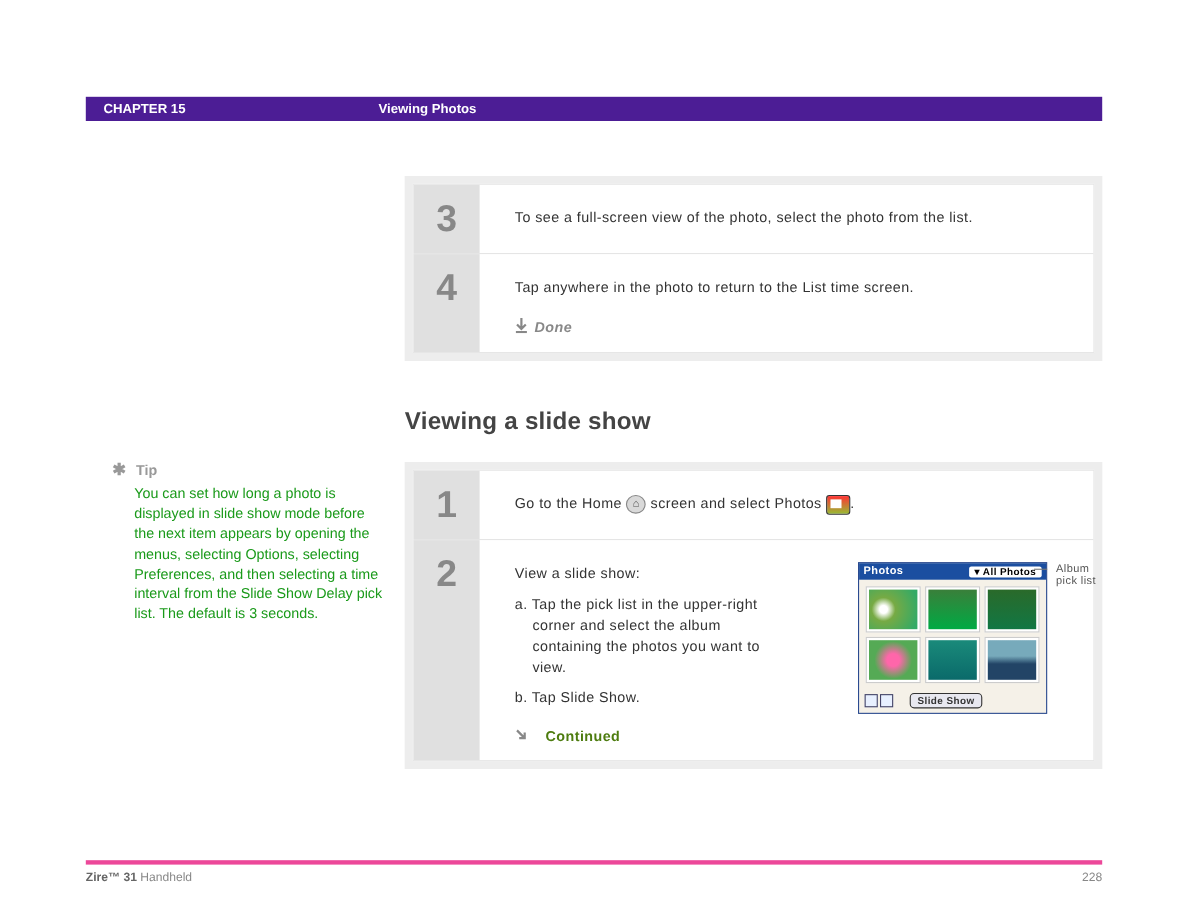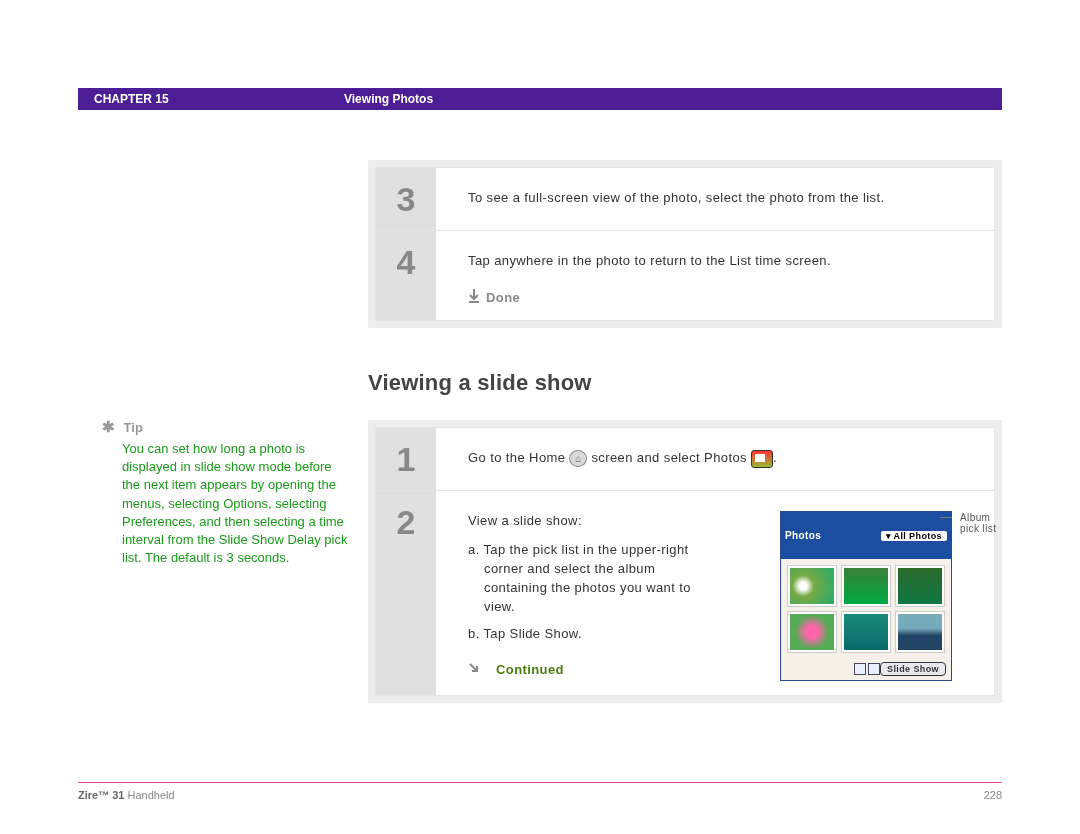--- a/index.html
+++ b/index.html
@@ -76,21 +76,21 @@
   .step-text {
     flex: 1;
     padding: 20px 26px 14px 32px;
     font-size: 13px;
     letter-spacing: 0.4px;
   }
   .steps-container {
     background: #ededed;
     border: 1px solid #ededed;
   }
-  .done-row { display:flex; align-items:center; gap:6px; color:#888; font-weight:bold; margin-top:18px; font-size:13px;}
+  .done-row { display:flex; align-items:center; gap:6px; color:#888; font-weight:bold; margin-top:18px; font-size:13px;font-style:italic;}
   .continued-row { display:flex; align-items:flex-start; gap:16px; color:#4d7c0f; font-weight:bold; margin-top:18px; font-size:13px;}
   .section-title {
     font-size: 22px;
     font-weight: bold;
     color: #444;
     margin: 42px 0 24px 0;
     letter-spacing: 0.2px;
   }
   .white-inner {
     background: #fff;
@@ -135,21 +135,21 @@
     width: 172px;
     border: 1px solid #2a4a90;
     background: #f5f1e8;
     position: relative;
   }
   .pd-title {
     background: #1b4ea0;
     color: #fff;
     font-size: 10px;
     font-weight: bold;
-    padding: 18px 4px;
+    padding: 2px 4px;
     display:flex;
     justify-content: space-between;
     align-items:center;
   }
   .pd-title .picker {
     background:#fff;color:#000;padding:0 5px;border-radius:2px;font-size:9px;font-weight:bold;
   }
   .pd-grid {
     display:grid;
     grid-template-columns: repeat(3, 1fr);
@@ -163,22 +163,23 @@
     padding:2px;
   }
   .thumb div { width:100%; height:100%; }
   .t1 { background: radial-gradient(circle at 30% 50%, #fff 10%, #7a4 30%, #3a6 90%); }
   .t2 { background: linear-gradient(#3a7f3a,#0a4); }
   .t3 { background: linear-gradient(#2a6a2a,#174); }
   .t4 { background: radial-gradient(circle at 50% 50%, #f6a 20%, #5a5 60%); }
   .t5 { background: linear-gradient(#1a8a7a,#0a6a6a); }
   .t6 { background: linear-gradient(#7ab 40%,#246 60%); }
   .pd-footer {
-    display:flex; justify-content:flex-end; align-items:center;
+    display:flex; justify-content:flex-start; align-items:center;
     padding:3px 5px 4px 5px;
+    gap:15px;
   }
   .pd-footer .left-ico { display:flex; gap:2px;}
   .ico-sq {width:12px;height:12px;border:1px solid #446;background:#e8f0ff;}
   .pd-footer .ss-btn {
     border:1px solid #333; border-radius:4px; background:#e8e8f0;
     font-size:9px; padding:1px 6px; font-weight:bold;
   }
   .callout {
     position:absolute;
     font-size:10px;
@@ -194,21 +195,21 @@
     position:absolute;
     left:-12px; top:5px;
     width:12px; height:1px;
     background:#777;
   }
   .footer-bar {
     position:absolute;
     left:78px;
     top: 782px;
     width: 924px;
-    border-top: 1px solid #ec4899;
+    border-top: 4px solid #ec4899;
     padding-top: 6px;
     display:flex;
     justify-content: space-between;
     color:#888;
     font-size:11px;
   }
   .footer-bar .fl b { color:#666; }
 </style>
 </head>
 <body>

